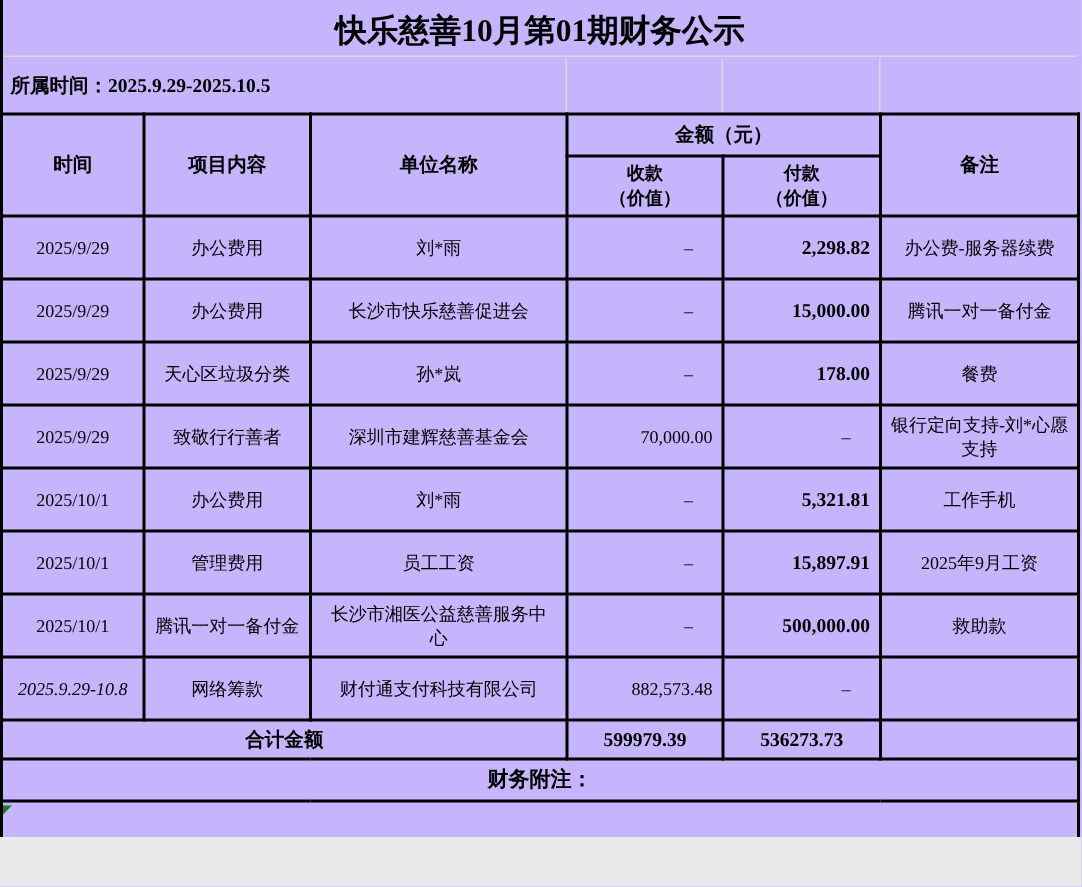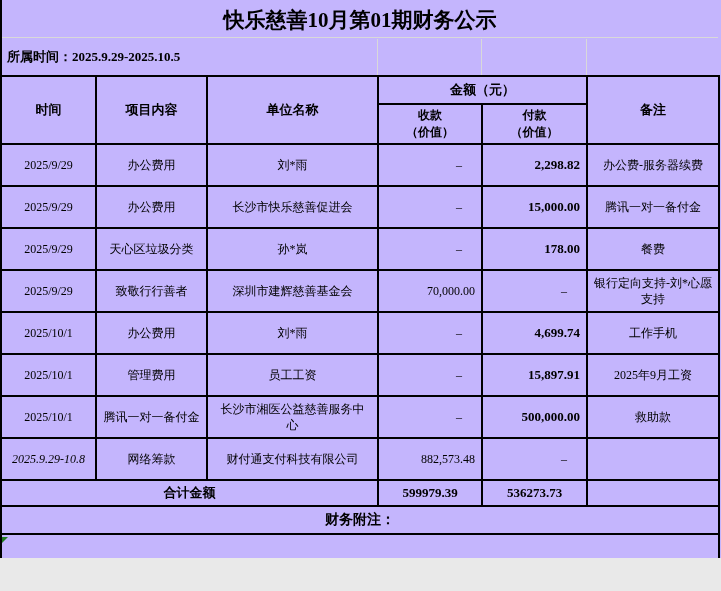--- a/index.html
+++ b/index.html
@@ -122,21 +122,21 @@
       <td class="c org">深圳市建辉慈善基金会</td>
       <td class="num amt-r">70,000.00</td>
       <td class="num dash">–</td>
       <td class="c note">银行定向支持-刘*心愿支持</td>
     </tr>
     <tr class="rh">
       <td class="c">2025/10/1</td>
       <td class="c">办公费用</td>
       <td class="c org">刘*雨</td>
       <td class="num dash">–</td>
-      <td class="num amt-b">4,699.74</td>
+      <td class="num amt-b">5,321.81</td>
       <td class="c note">工作手机</td>
     </tr>
     <tr class="rh">
       <td class="c">2025/10/1</td>
       <td class="c">管理费用</td>
       <td class="c org">员工工资</td>
       <td class="num dash">–</td>
       <td class="num amt-b">15,897.91</td>
       <td class="c note">2025年9月工资</td>
     </tr>

